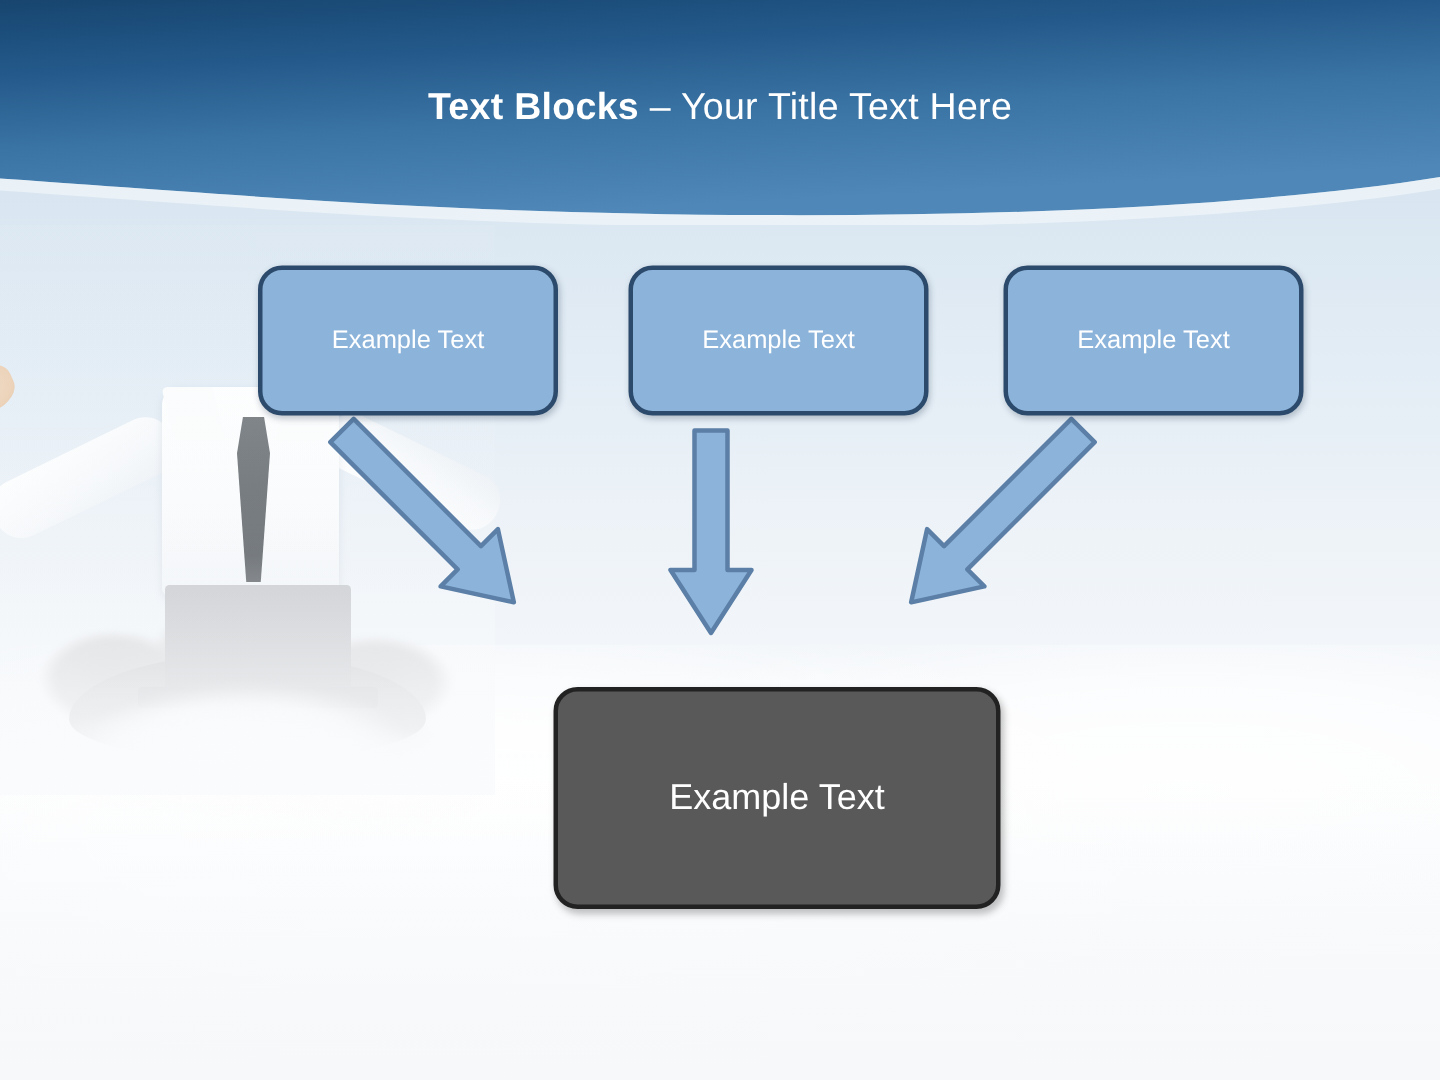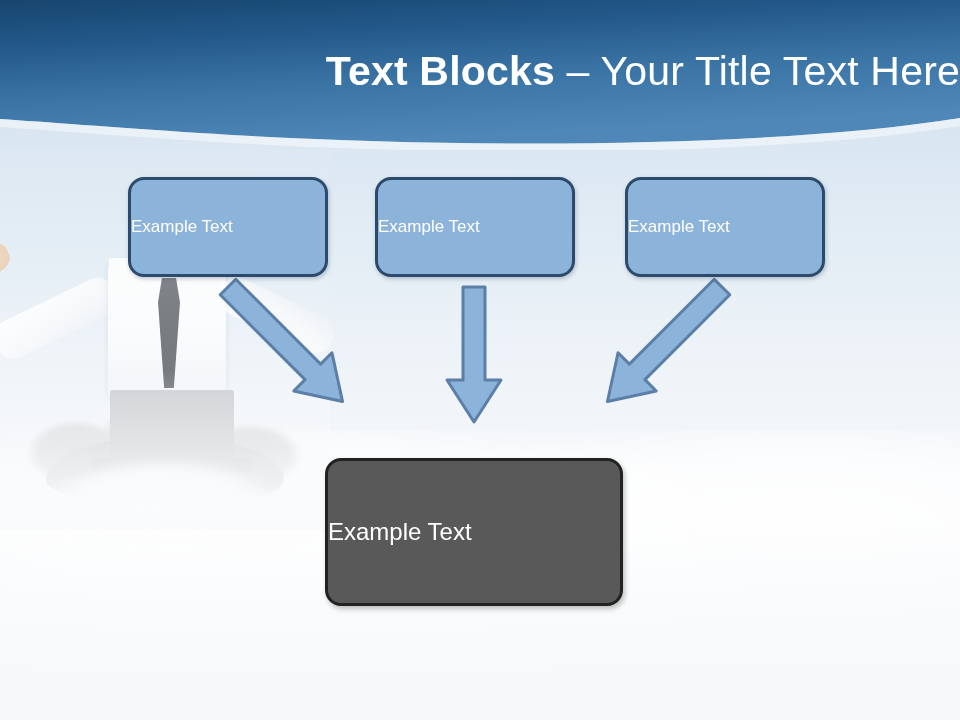--- a/index.html
+++ b/index.html
@@ -185,37 +185,39 @@
     position: absolute;
     left: 0; top: 0;
     width: 960px; height: 150px;
   }
   .header-band svg { display: block; }
 
   .title {
     position: absolute;
     left: 0; top: 52px;
     width: 960px;
-    text-align: right;
+    text-align: center;
     color: #ffffff;
-    font-size: 41px;
+    font-size: 25px;
     line-height: 38px;
     letter-spacing: .2px;
     white-space: nowrap;
   }
   .title .t-strong { font-weight: bold; }
   .title .t-light  { font-weight: normal; }
 
   
   .box {
     position: absolute;
     box-sizing: border-box;
     display: flex;
     align-items: center;
+    justify-content: center;
     border-radius: 16px;
+    margin-left: 44px;
   }
   .box-blue {
     width: 200px; height: 100px;
     top: 177px;
     background: #8cb3da;
     border: 3px solid #2c4a6b;
     box-shadow: 1px 2px 4px rgba(40,60,85,0.28);
     color: #ffffff;
     font-size: 17px;
   }

